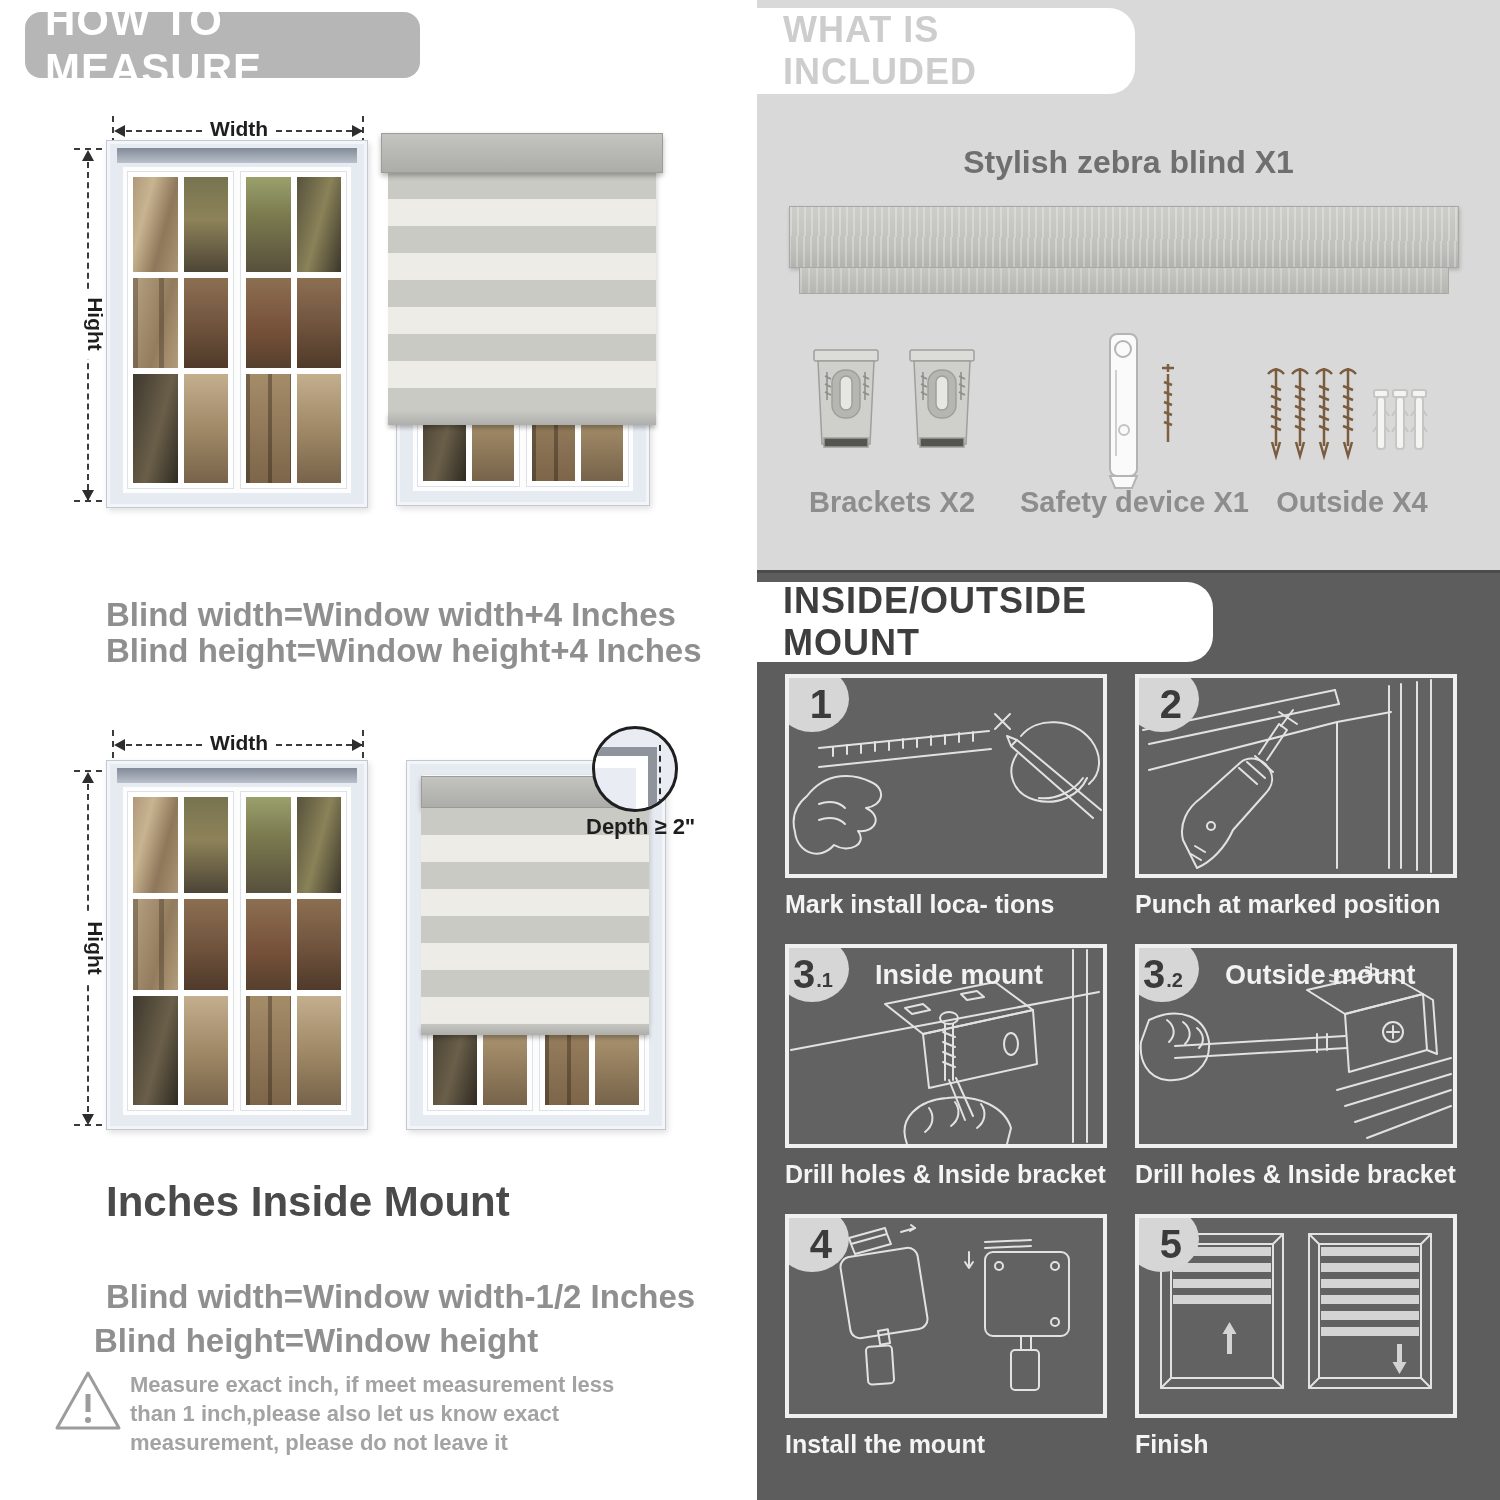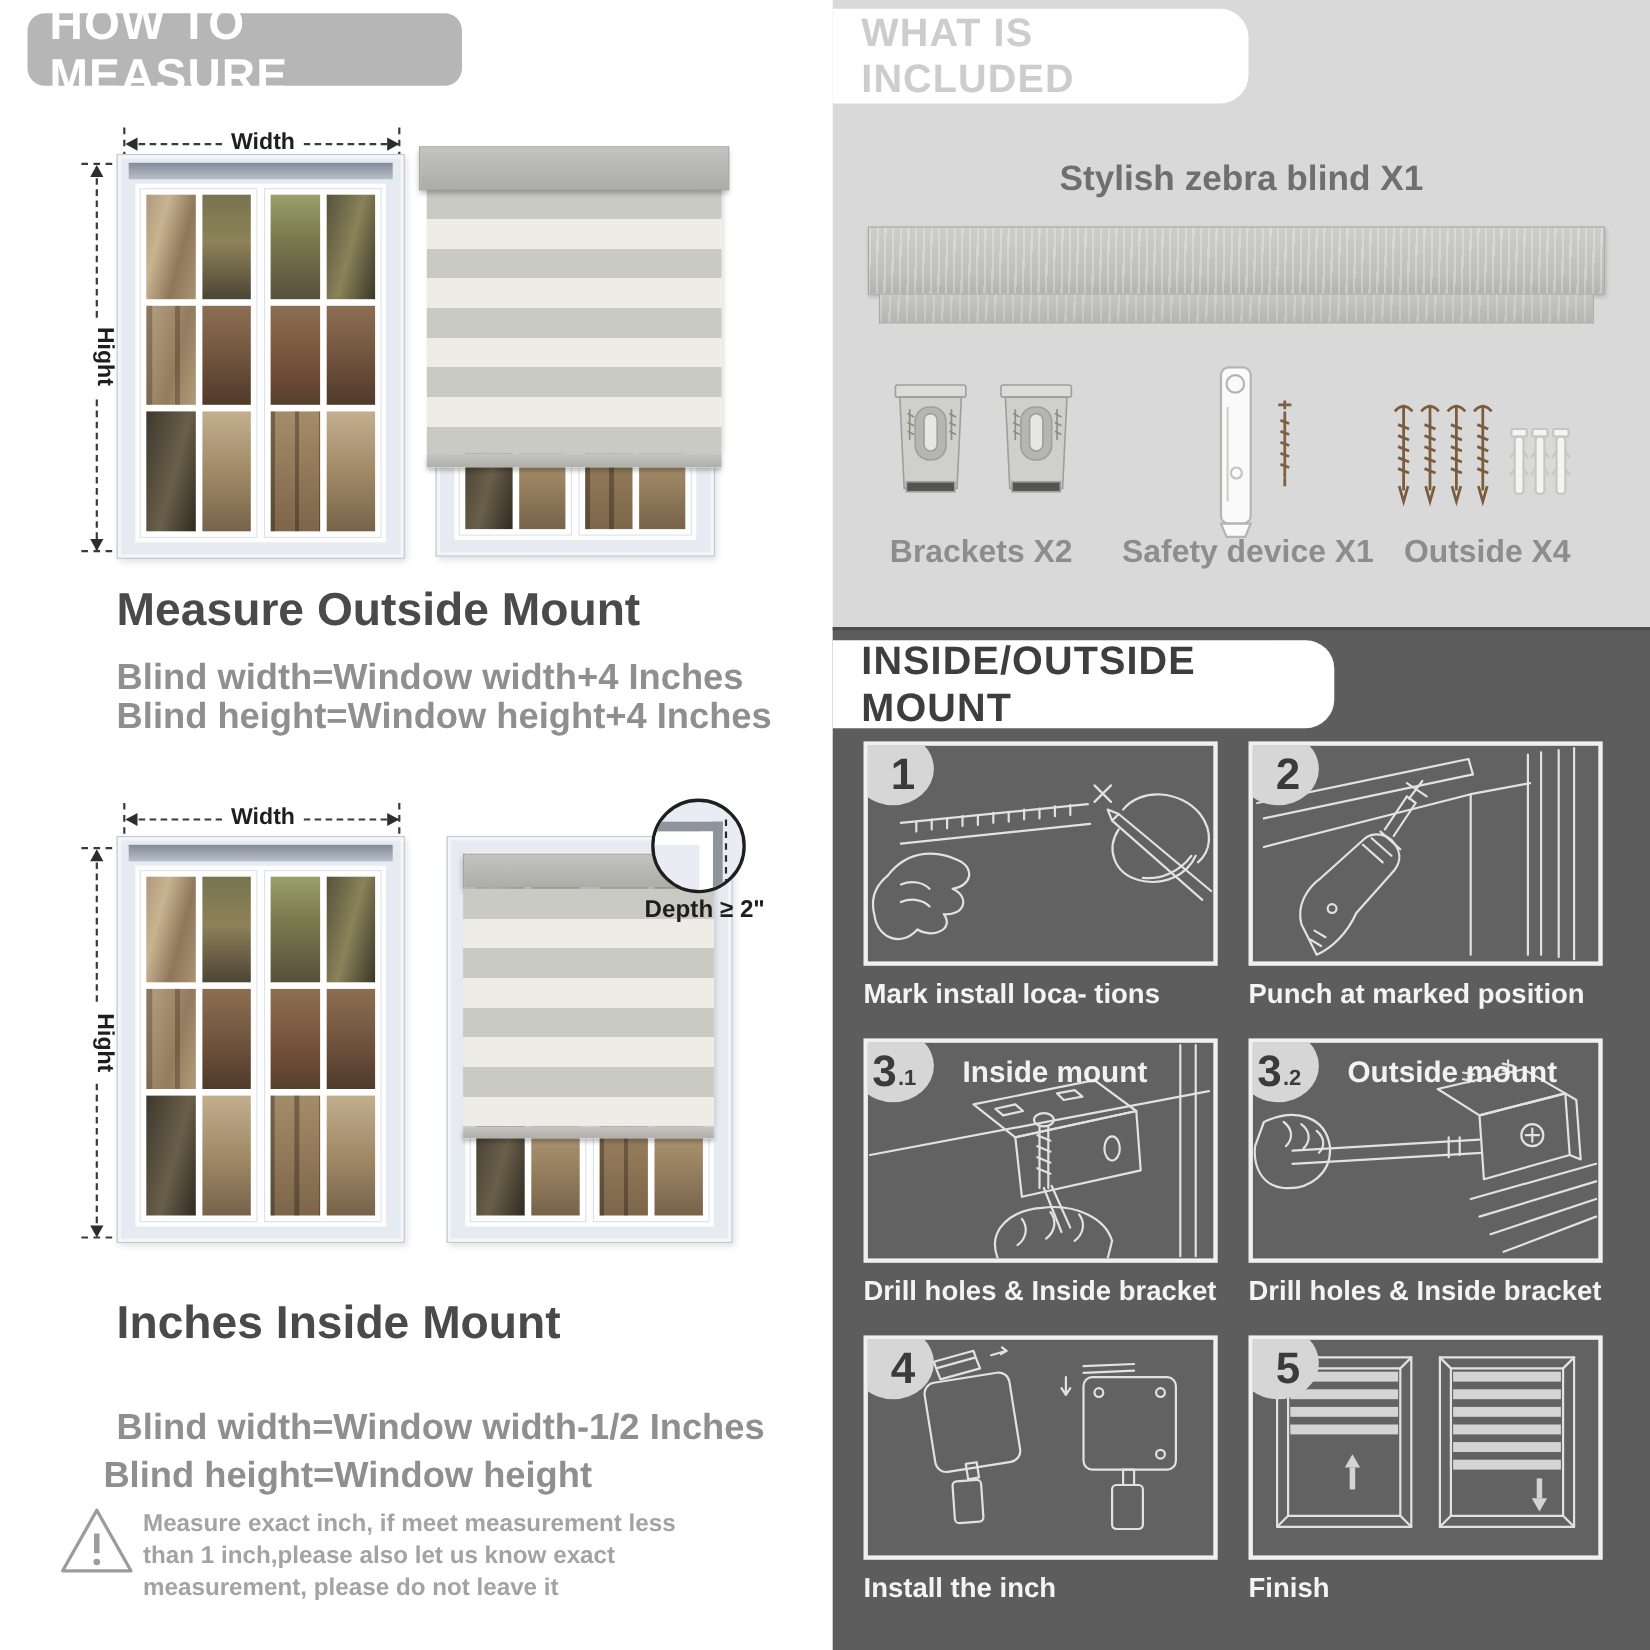--- a/index.html
+++ b/index.html
@@ -145,21 +145,20 @@
           <div class="pane"></div>
         <div class="pane"></div>
           <div class="pane"></div>
       </div>
     </div>
   </div>
   <div class="blind-stripes" style="left:388px;top:172px;width:268px;height:240px;"></div>
   <div class="blind-rail" style="left:388px;top:412px;width:268px;height:13px;"></div>
   <div class="blind-header" style="left:381px;top:133px;width:282px;height:40px;"></div>
 
-  <div class="h-title" style="left:106px;top:530px;">Measure Outside Mount</div>
   <div class="h-sub" style="left:106px;top:596px;">Blind width=Window width+4 Inches</div>
   <div class="h-sub" style="left:106px;top:632px;">Blind height=Window height+4 Inches</div>
 
   <div class="dash-v" style="left:112px;top:730px;height:28px;"></div>
   <div class="dash-v" style="left:362px;top:730px;height:28px;"></div>
   <div class="dash-h" style="left:116px;top:744px;width:246px;"></div>
   <div class="tri tri-left" style="left:114px;top:739px;"></div>
   <div class="tri tri-right" style="left:352px;top:739px;"></div>
   <div class="dim-label" style="left:202px;top:731px;">Width</div>
 
@@ -442,21 +441,21 @@
         <path d="M196 24 l46 -2 M196 30 l46 -2"></path>
         <path d="M180 34 v16 M180 50 l-4 -6 m4 6 l4 -6"></path>
         <rect x="196" y="34" width="84" height="84" rx="8"></rect>
         <circle cx="210" cy="48" r="4"></circle>
           <circle cx="266" cy="48" r="4"></circle>
           <circle cx="266" cy="104" r="4"></circle>
         <rect x="232" y="118" width="10" height="14"></rect>
         <rect x="222" y="132" width="28" height="40" rx="4"></rect>
       </svg>
     </div>
-    <div class="step-caption">Install the inch</div>
+    <div class="step-caption">Install the mount</div>
   </div>
 
   <div class="step" style="left:1135px;top:1214px;">
     <div class="step-box">
       <div class="step-num">
           <span>5</span>
           <span class="sub"></span>
         </div>
       <svg class="step-art" viewBox="0 0 314 196" fill="none" stroke="#e2e2e2" stroke-width="2" stroke-linecap="round" stroke-linejoin="round">
         <rect x="22" y="16" width="122" height="154"></rect>

